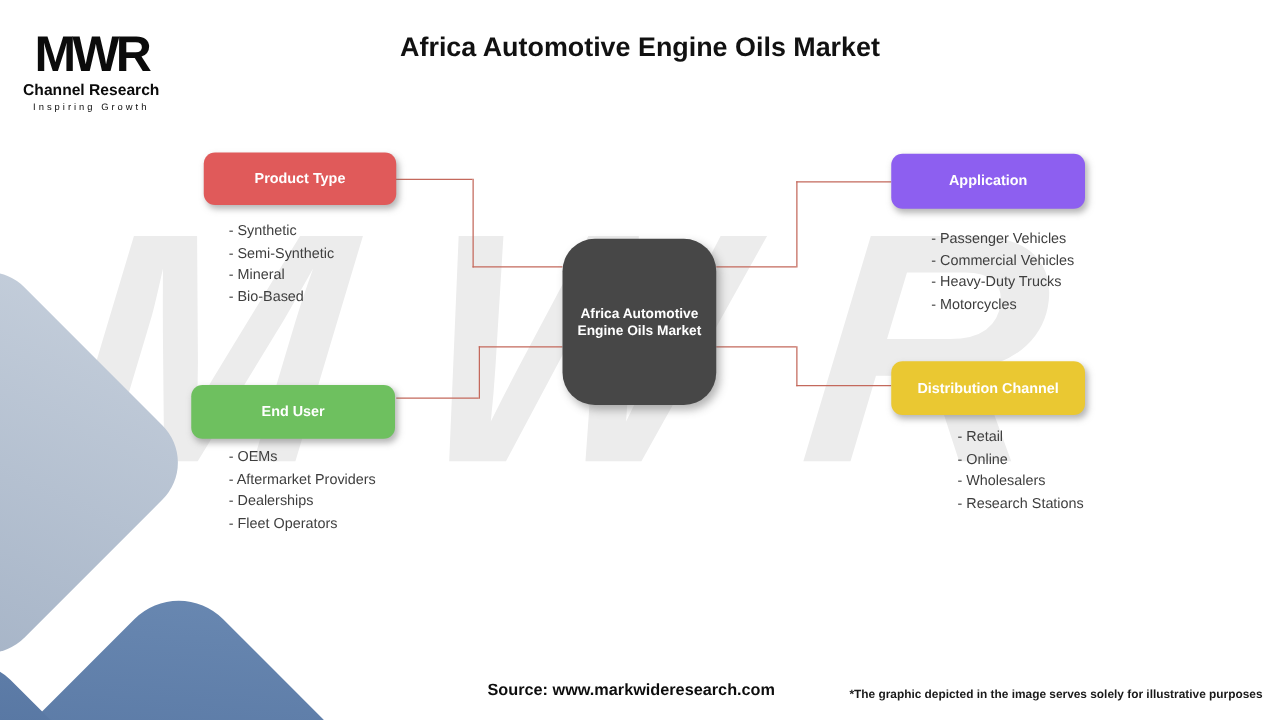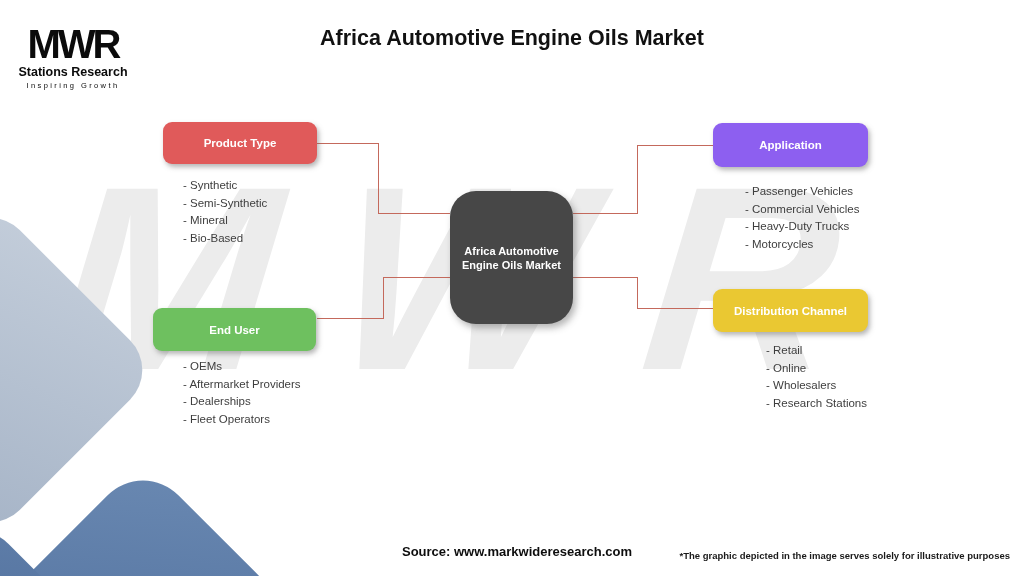--- a/index.html
+++ b/index.html
@@ -62,40 +62,40 @@
   .dc-box{left:713px;top:289px;width:155px;height:43px;}
   
   .cat-list{position:absolute;z-index:3;font-size:11.5px;color:#3e3e3e;line-height:17.6px;}
   .pt-list{left:183px;top:177px;}
   .app-list{left:745px;top:171px;margin-top:12px;}
   .eu-list{left:183px;top:358px;}
   .dc-list{left:766px;top:342px;}
   
   .source{
     position:absolute;left:0;top:544px;width:1010px;text-align:center;z-index:3;
-    font-size:13px;font-weight:bold;color:#0d0d0d;margin-left:12px;
+    font-size:13px;font-weight:bold;color:#0d0d0d;
   }
   .disclaimer{
     position:absolute;right:14px;top:550px;z-index:3;
     font-size:9.5px;font-weight:bold;color:#1a1a1a;
   }
 </style>
 </head>
 <body>
 
 <div class="canvas">
 
   <div class="wm" style="color: rgb(236, 236, 236);">MWR</div>
   <div class="shape light-diamond"></div>
   <div class="shape dark-diamond"></div>
   <div class="shape dark-diamond-small"></div>
 
   <div class="logo">
     <div class="logo-mark">MWR</div>
-    <div class="logo-name">Stations Research</div>
+    <div class="logo-name">Channel Research</div>
     <div class="logo-tagline">Inspiring Growth</div>
   </div>
 
   <h1 class="title">Africa Automotive Engine Oils Market</h1>
 
   <div class="cl" style="left: 307px; top: 143px; width: 71px; height: 1px; background: rgb(196, 105, 92);"></div>
   <div class="cl" style="left: 378px; top: 143px; width: 1px; height: 71px; background: rgb(196, 105, 92);"></div>
   <div class="cl" style="left: 378px; top: 213px; width: 72px; height: 1px; background: rgb(196, 105, 92);"></div>
 
   <div class="cl" style="left: 317px; top: 318px; width: 66px; height: 1px; background: rgb(196, 105, 92);"></div>

